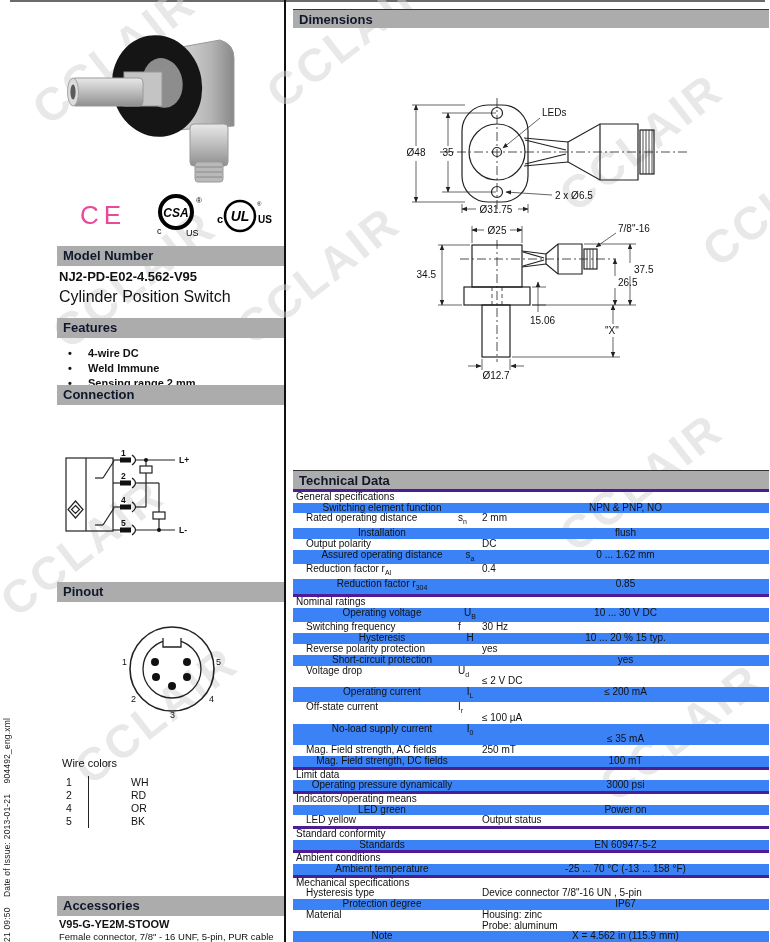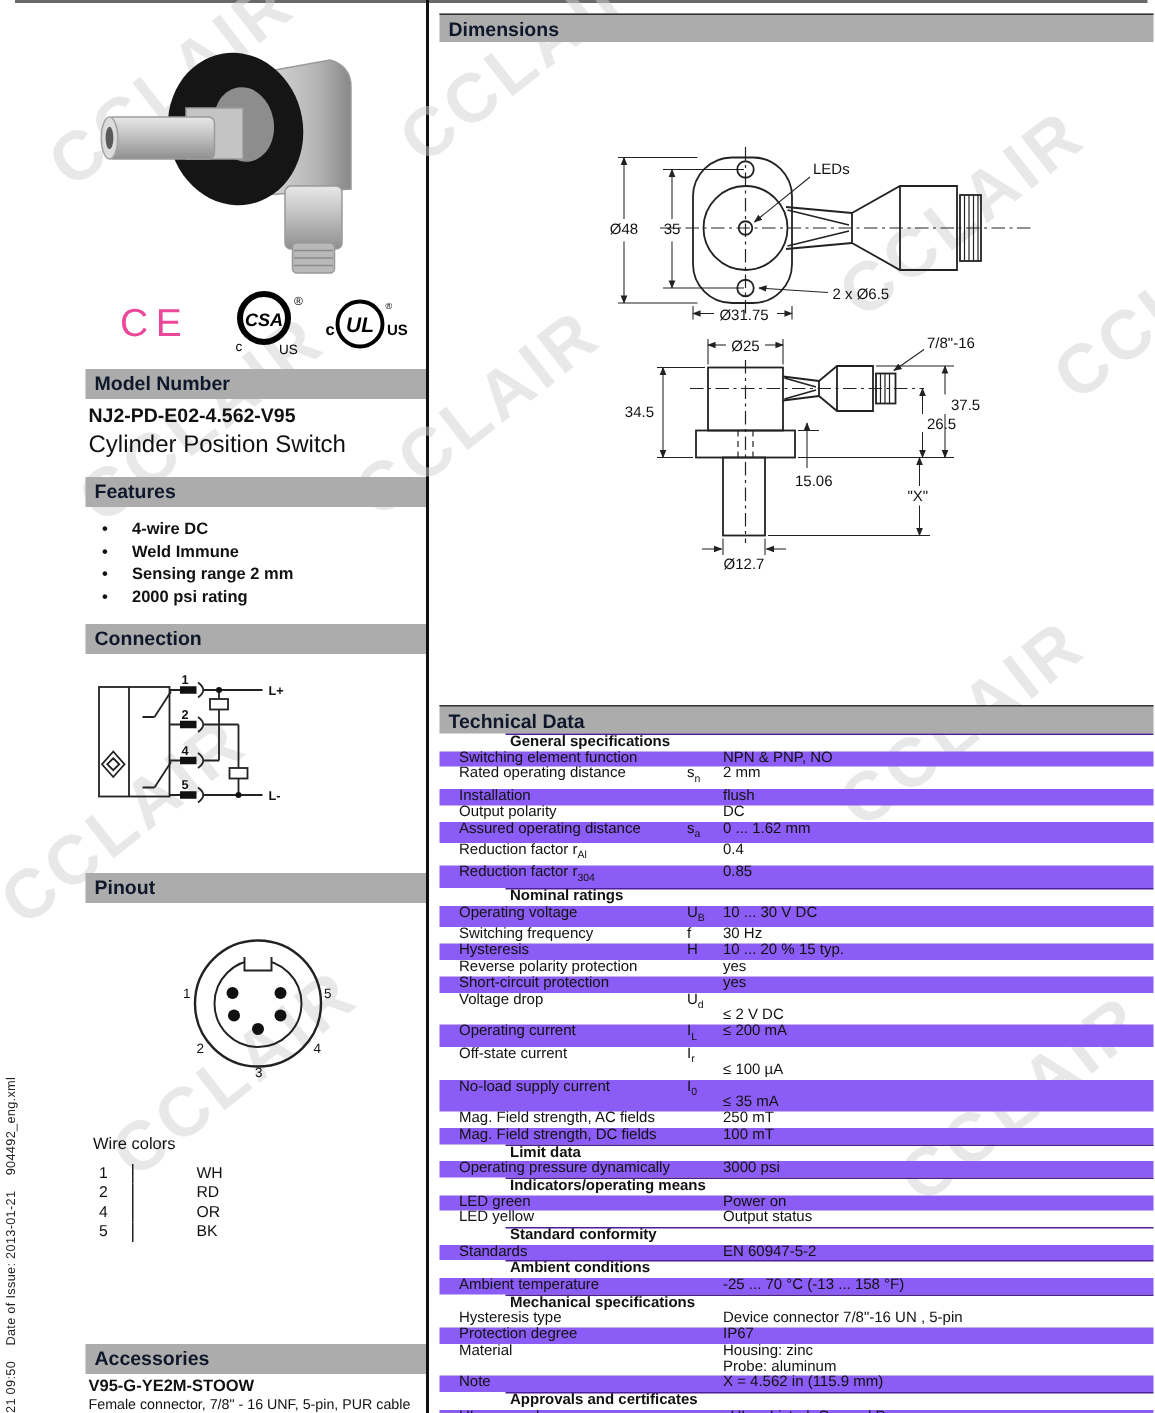--- a/index.html
+++ b/index.html
@@ -30,23 +30,23 @@
   .photo{position:absolute;left:62px;top:14px;}
   .certs{position:absolute;left:76px;top:190px;width:200px;height:48px;}
   .ce-mark{position:absolute;left:4px;top:10px;font-size:26px;letter-spacing:5px;color:#ec4899;}
   .csa-mark{position:absolute;left:74px;top:0;}
   .ul-mark{position:absolute;left:132px;top:6px;}
   .dims-svg{position:absolute;left:300px;top:60px;}
   .conn-svg{position:absolute;left:62px;top:450px;}
   .pin-svg{position:absolute;left:110px;top:612px;}
   
   .tech{position:absolute;left:293px;top:489px;width:476px;font-size:10px;}
-  .sec-h{font-weight:bold;line-height:10.5px;border-top:1px solid #4c1d95;padding-left:3px;margin-left:44px;}
+  .sec-h{font-weight:normal;line-height:10.5px;border-top:3px solid #4c1d95;padding-left:3px;}
   .tr{display:flex;line-height:10.8px;}
-  .tr.shade{background:#8b5cf6;}
+  .tr.shade{background:#3b82f6;text-align:center;}
   .td-label{width:152px;padding-left:13px;white-space:nowrap;}
   .td-sym{width:24px;}
   .td-val{flex:1;white-space:nowrap;}
   .vl{line-height:10.8px;min-height:10.8px;}
   sub{font-size:7px;}
   svg text{font-family:"Liberation Sans",sans-serif;}
 </style>
 </head>
 <body>
 
@@ -136,21 +136,21 @@
       <div class="feat">
         <span class="blt">•</span>
         <span>Sensing range 2 mm</span>
       </div>
       <div class="feat">
         <span class="blt">•</span>
         <span>2000 psi rating</span>
       </div>
     </div>
 
-  <div class="bar left" style="top:416px">Connection</div>
+  <div class="bar left" style="top:385px">Connection</div>
 
   <svg class="conn-svg" width="137" height="95" viewBox="0 0 137 95">
     <g fill="none" stroke="#222" stroke-width="1.2">
       <rect x="4" y="8" width="47" height="73"></rect>
       <line x1="24" y1="8" x2="24" y2="81"></line>
       <path d="M13.5,51 L21,59.5 L13.5,68 L6,59.5 Z"></path>
       <path d="M13.5,55.5 L17.5,59.5 L13.5,63.5 L9.5,59.5 Z"></path>
       <line x1="33" y1="28" x2="41" y2="28"></line>
       <line x1="41" y1="28" x2="52" y2="11"></line>
       <line x1="33" y1="75" x2="41" y2="75"></line>

